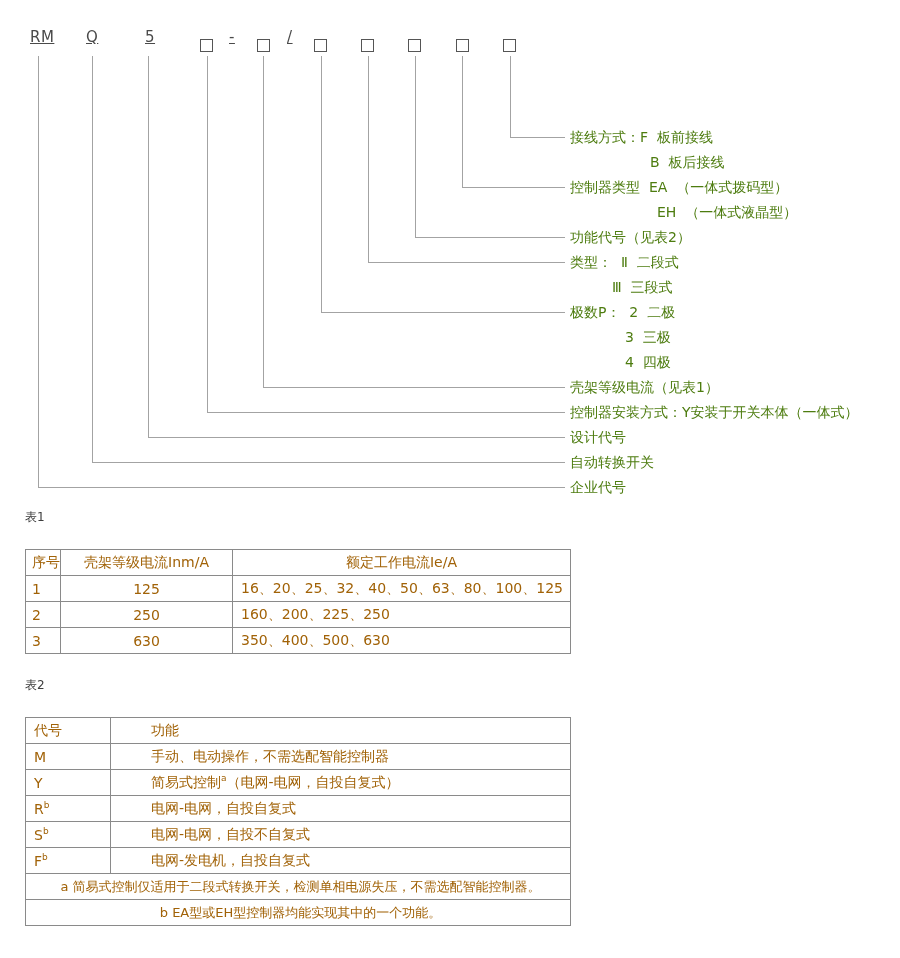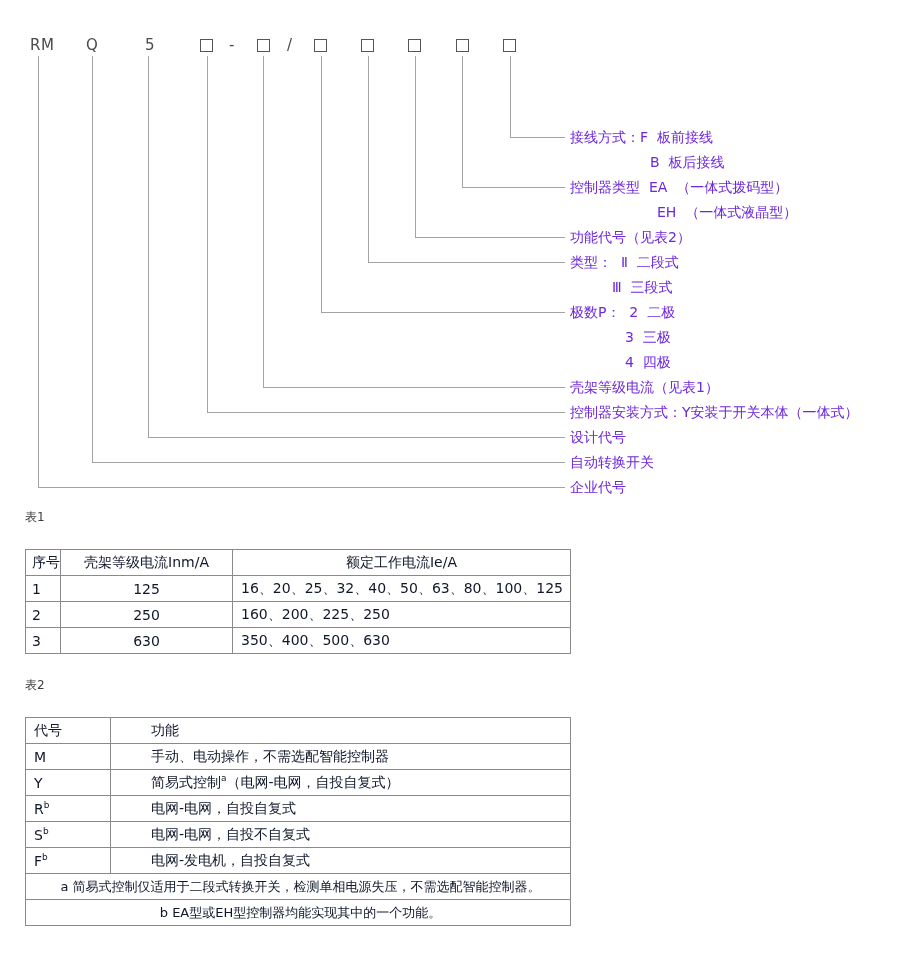--- a/index.html
+++ b/index.html
@@ -11,64 +11,65 @@
     width: 900px;
     height: 958px;
     background: #ffffff;
     color: #3d3d3d;
     overflow: hidden;
   }
 
   
   .code-char {
     position: absolute;
-    top: 36px;
+    top: 28px;
     font-size: 15px;
     color: #4a4a4a;
     letter-spacing: 0.5px;
     white-space: pre;
+    text-decoration: underline;
   }
   .code-box {
     position: absolute;
     top: 39px;
     width: 13px;
     height: 13px;
     border: 1px solid #555555;
     background: #ffffff;
   }
 
   
   .vline { position: absolute; width: 1px; background: #a3a3a3; }
   .hline { position: absolute; height: 1px; background: #a3a3a3; }
 
   
   .dlabel {
     position: absolute;
     transform: translateY(-50%);
     font-size: 14px;
-    color: #6d28d9;
+    color: #4d7c0f;
     white-space: pre;
     line-height: 1;
     text-align: center;
   }
 
   
   .caption {
     position: absolute;
     left: 25px;
     font-size: 12px;
     color: #3d3d3d;
   }
   table {
     position: absolute;
     left: 25px;
     border-collapse: collapse;
     table-layout: fixed;
     font-size: 14px;
-    color: #0f172a;
+    color: #a16207;
     background: #ffffff;
   }
   th, td {
     border: 1px solid #8a8a8a;
     font-weight: normal;
     height: 26px;
     white-space: nowrap;
     overflow: hidden;
   }
   .t1c0 { text-align: left; padding-left: 6px; }

